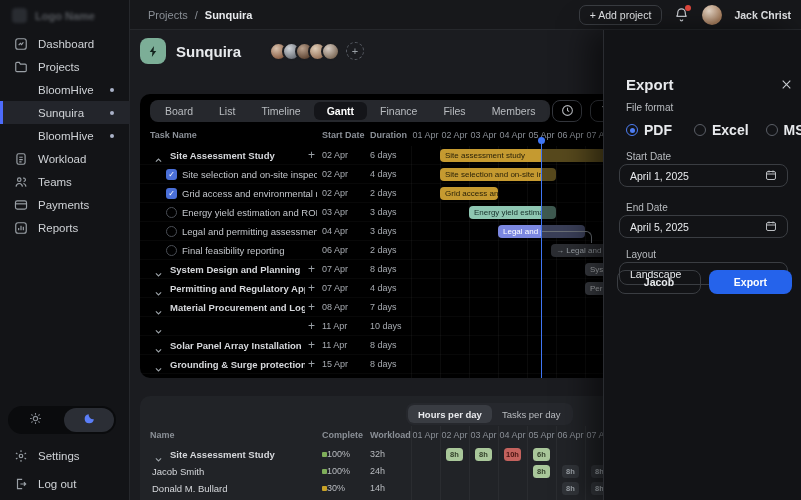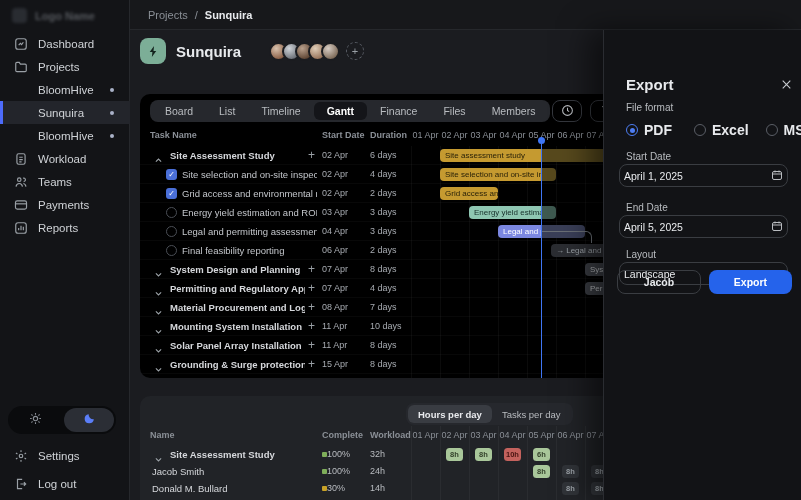--- a/index.html
+++ b/index.html
@@ -90,21 +90,21 @@
   
   .export-panel { position:absolute; left:603px; top:30px; width:198px; height:470px; background:#121316; border-left:1px solid #2a2c31; box-shadow:-14px 0 28px rgba(0,0,0,.5); z-index:10; }
   .ep-title { position:absolute; left:22px; top:46px; font-size:15px; font-weight:700; color:#e8eaed; }
   .ep-close { position:absolute; left:176px; top:47px; width:13px; height:13px; color:#c9ccd1; cursor:pointer; }
   .ep-label { position:absolute; left:22px; font-size:10px; color:#b9bcc0; }
   .ep-radio-row { position:absolute; left:22px; top:92px; width:166px; display:flex; align-items:center; }
   .radio { width:12px; height:12px; border-radius:50%; border:1.5px solid #5a5e66; position:relative; flex:0 0 12px; cursor:pointer; }
   .radio.selected { border-color:#4d7df2; }
   .radio.selected::after { content:""; position:absolute; left:2.5px; top:2.5px; width:5px; height:5px; border-radius:50%; background:#4d7df2; }
   .radio-label { font-size:14px; color:#e8eaed; font-weight:700; margin-left:6px; white-space:nowrap; }
-  .ep-input { position:absolute; left:15px; width:169px; height:23px; border:1px solid #3a3d42; border-radius:8px; display:flex; align-items:center; padding:0 4px; font-size:10.5px; color:#e8eaed; cursor:pointer; background:transparent; }
+  .ep-input { position:absolute; left:15px; width:169px; height:23px; border:1px solid #3a3d42; border-radius:8px; display:flex; align-items:center; padding:0 10px; font-size:10.5px; color:#e8eaed; cursor:pointer; background:transparent; }
   .ep-input .spacer { flex:1; }
   .ep-input svg { color:#b9bcc0; }
   .ep-btn { position:absolute; height:24px; border-radius:8px; display:flex; align-items:center; justify-content:center; font-size:10.5px; font-weight:700; cursor:pointer; font-family:inherit; }
   .ep-cancel { left:13px; width:84px; border:1px solid #3a3d42; background:transparent; color:#e8eaed; }
   .ep-export { left:105px; width:83px; background:#2563eb; border:none; color:#ffffff; }
 </style>
 </head>
 <body>
 
 <div class="app">
@@ -219,20 +219,34 @@
       </span>
       <span>Log out</span>
     </div>
   </aside>
 
   <header class="topbar">
     <div class="breadcrumb">
       <span class="crumb-muted">Projects</span>
       <span class="crumb-muted">/</span>
       <span class="crumb-current">Sunquira</span>
+    </div>
+    <div class="topbar-right">
+      <button class="add-project-btn">+ Add project</button>
+      <div class="bell-wrap">
+        <span>
+          <svg width="15" height="15" viewBox="0 0 24 24" fill="none" stroke="currentColor" stroke-width="2">
+              <path d="M6 9a6 6 0 1 1 12 0c0 5 2 6 2 6H4s2-1 2-6"></path>
+              <path d="M10 20a2 2 0 0 0 4 0"></path>
+            </svg>
+        </span>
+        <span class="bell-dot"></span>
+      </div>
+      <div class="user-avatar"></div>
+      <div class="user-name">Jack Christ</div>
     </div>
   </header>
 
   <div class="proj-header">
     <div class="proj-icon">
       <svg width="13" height="13" viewBox="0 0 24 24" fill="currentColor">
           <path d="M13 2 5 13h5l-1 9 8-11h-5z"></path>
         </svg>
     </div>
     <div class="proj-title">Sunquira</div>
@@ -356,21 +370,20 @@
             </svg></div>
           <div class="g-name parent">Material Procurement and Logistics</div>
           <div class="g-plus">+</div>
           <div class="g-start">08 Apr</div>
           <div class="g-dur">7 days</div>
         </div>
         <div class="g-row" style="top: 223px;">
           <div class="g-chevron"><svg width="9" height="9" viewBox="0 0 24 24" fill="none" stroke="currentColor" stroke-width="3">
               <path d="M5 9l7 7 7-7"></path>
             </svg></div>
-          <div class="g-name parent">Mounting System Installation</div>
           <div class="g-plus">+</div>
           <div class="g-start">11 Apr</div>
           <div class="g-dur">10 days</div>
         </div>
         <div class="g-row" style="top: 242px;">
           <div class="g-chevron"><svg width="9" height="9" viewBox="0 0 24 24" fill="none" stroke="currentColor" stroke-width="3">
               <path d="M5 9l7 7 7-7"></path>
             </svg></div>
           <div class="g-name parent">Solar Panel Array Installation</div>
           <div class="g-plus">+</div>

